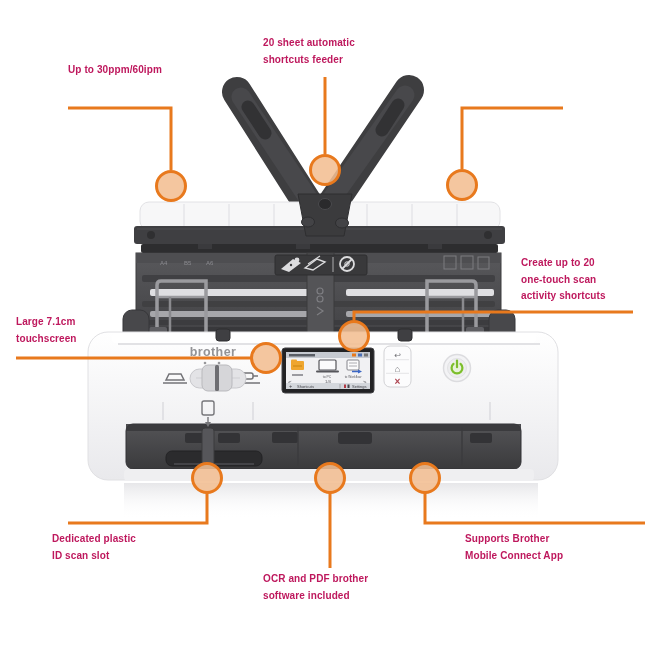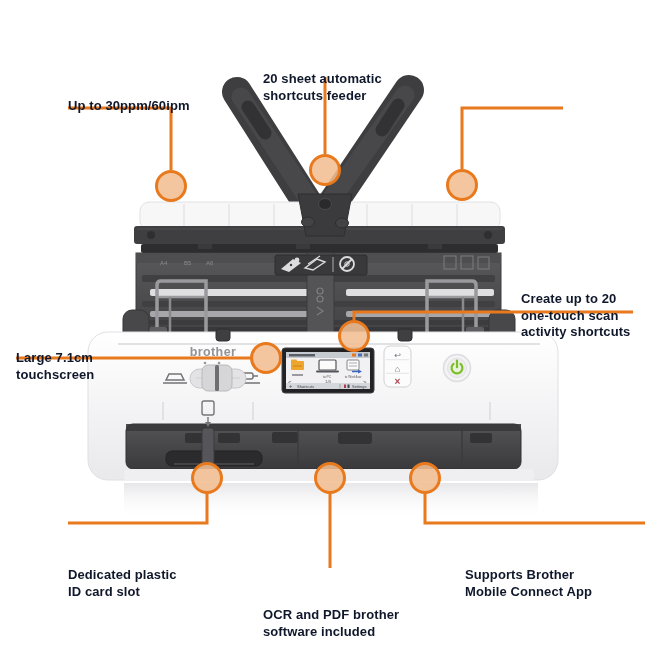--- a/index.html
+++ b/index.html
@@ -4,27 +4,26 @@
 <style>
   html,body{margin:0;padding:0;background:#ffffff;}
   .stage{
     position:relative;width:650px;height:650px;background:#ffffff;overflow:hidden;
     font-family:"Liberation Sans", sans-serif;
   }
   .stage svg{position:absolute;left:0;top:0;}
   svg text{font-family:"Liberation Sans", sans-serif;}
   .callout-label{
     position:absolute;
-    color:#0f172a;
-    font-size:13px;
+    color:#be185d;
+    font-size:10px;
     line-height:16.5px;
     font-weight:bold;
     letter-spacing:0.1px;
     white-space:nowrap;
-    margin-top:36px;
   }
   .callout-label span{display:block;}
 </style>
 </head>
 <body>
 
 <div class="stage">
 
   <svg width="650" height="650" viewBox="0 0 650 650">
     <defs>
@@ -278,23 +277,23 @@
   </div>
   <div class="callout-label" style="left:521px;top:255px;">
     <span>Create up to 20</span>
     <span>one-touch scan</span>
     <span>activity shortcuts</span>
   </div>
   <div class="callout-label" style="left:16px;top:314px;">
     <span>Large 7.1cm</span>
     <span>touchscreen</span>
   </div>
-  <div class="callout-label" style="left:68px;top:531px;">
+  <div class="callout-label" style="left:52px;top:531px;">
     <span>Dedicated plastic</span>
-    <span>ID card slot</span>
+    <span>ID scan slot</span>
   </div>
   <div class="callout-label" style="left:263px;top:571px;">
     <span>OCR and PDF brother</span>
     <span>software included</span>
   </div>
   <div class="callout-label" style="left:465px;top:531px;">
     <span>Supports Brother</span>
     <span>Mobile Connect App</span>
   </div>
 

